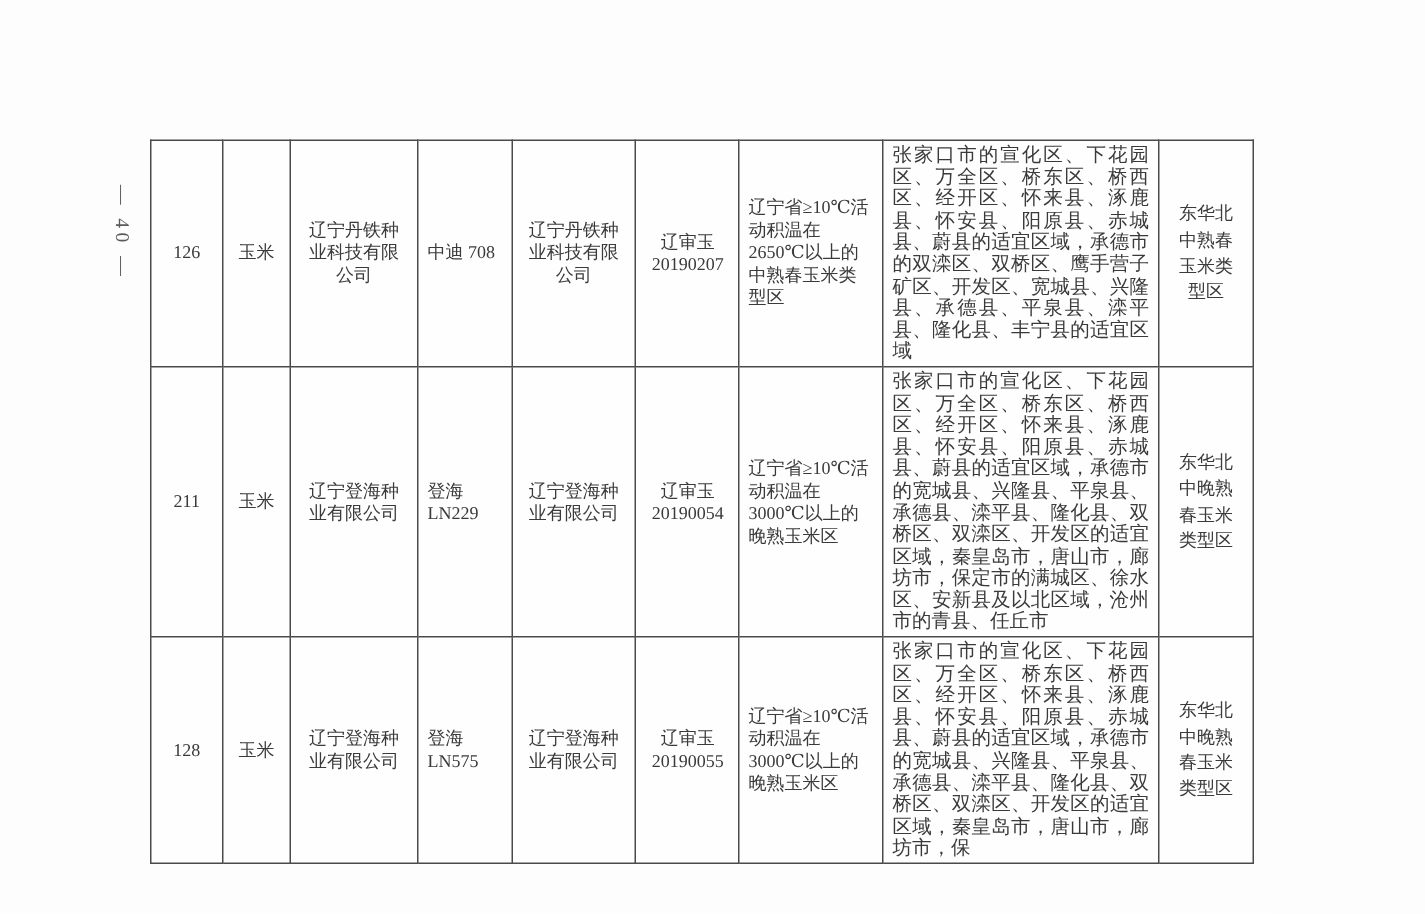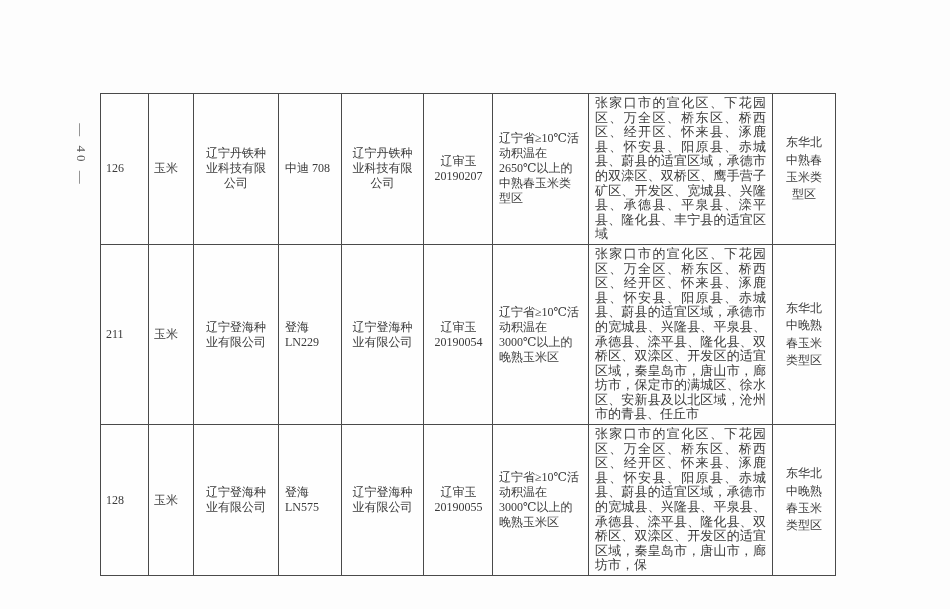--- a/index.html
+++ b/index.html
@@ -42,21 +42,21 @@
     text-align: center;
     white-space: pre-line;
     font-size: 13px;
     line-height: 1.25;
     padding: 2px 1px;
   }
   tr.row-head   { height: 44px; }
   tr.row-h136   { height: 136px; }
   tr.row-h177   { height: 177px; }
 
-  td.c-center { text-align: left; }
+  td.c-center { text-align: center; }
   td.c-company .inner { width: 64px; margin: 16px auto; text-align: center; line-height: 15px; }
   td.c-variety .inner { width: 50px; margin: 0 auto; text-align: left; line-height: 15px; }
   td.c-approval { text-align: center; padding-left: 6px; line-height: 15px; }
   td.c-origregion { text-align: left; padding: 2px 6px; line-height: 15px; }
   td.c-region {
     text-align: justify;
     padding: 2px 6px;
     font-size: 13px;
     line-height: 14.6px;
   }

